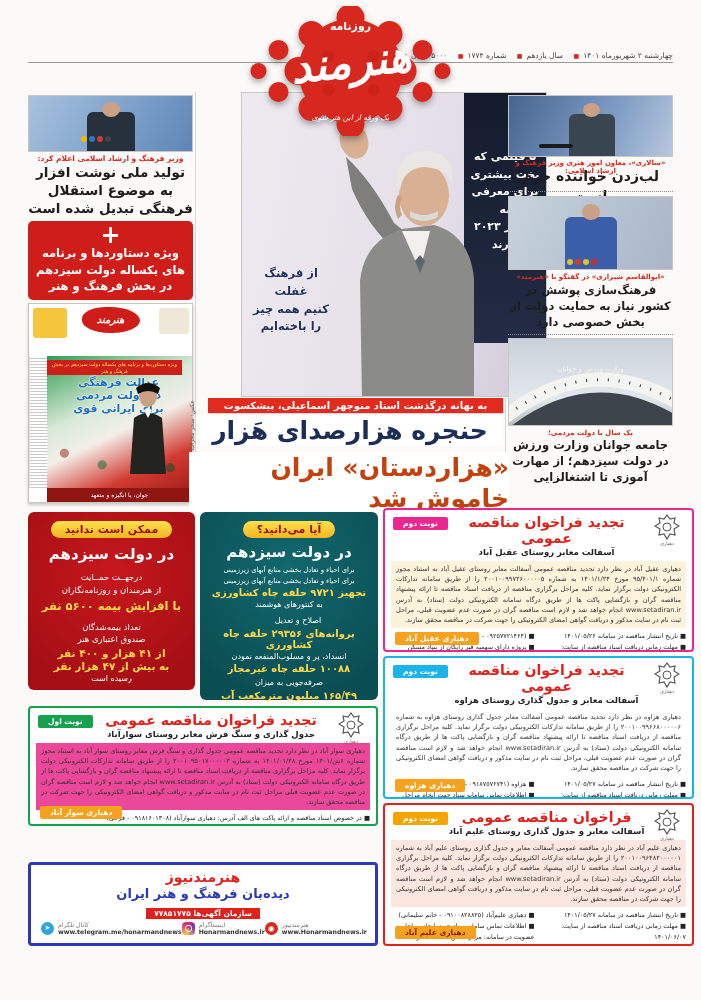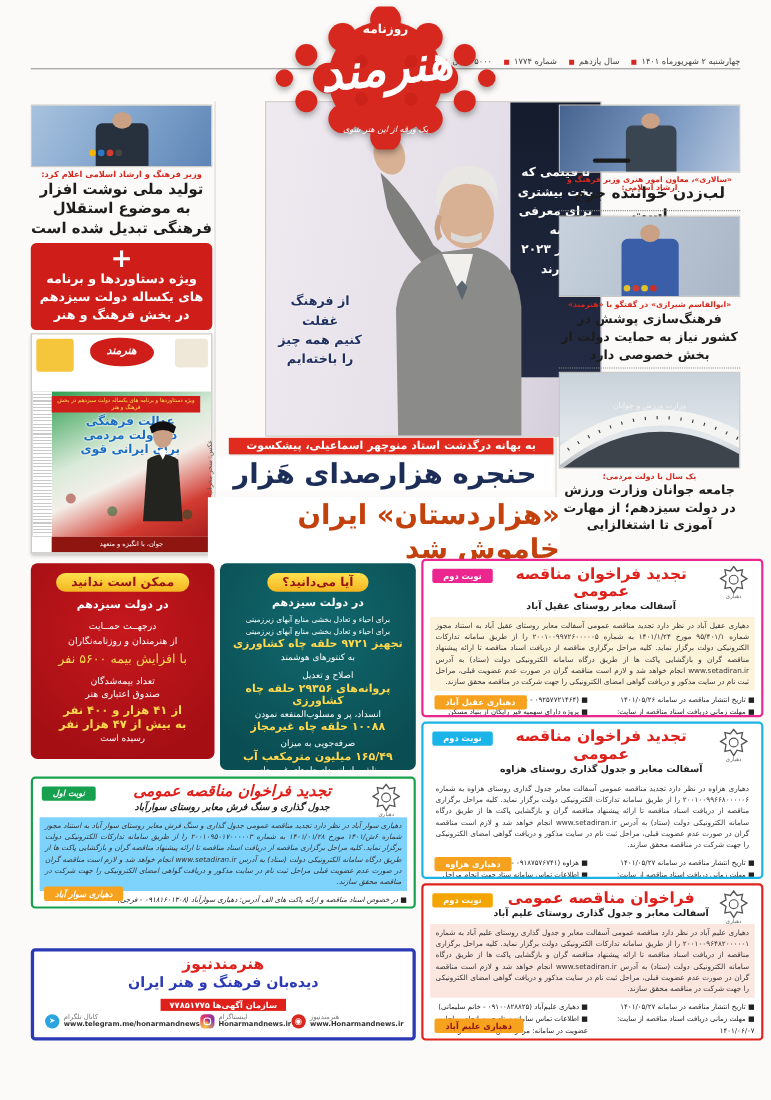--- a/index.html
+++ b/index.html
@@ -84,43 +84,43 @@
   .dotsep{position:absolute;left:508px;width:165px;border-top:1px dotted #8a8a8a;}
   .gate-arc{position:absolute;inset:0;}
   .gate-label{position:absolute;top:26px;left:20px;right:20px;text-align:center;font-size:7px;color:#f2f2f0;direction:rtl;}
   
   .maybox{left:28px;top:512px;width:167px;height:178px;background:radial-gradient(circle at 50% 35%,#c6181d 0%,#a50f14 80%);
           border-radius:6px;color:#fff;text-align:center;direction:rtl;}
   .knowbox{left:200px;top:512px;width:178px;height:188px;background:radial-gradient(circle at 50% 30%,#11686d 0%,#0a4d52 85%);
            border-radius:6px;color:#fff;text-align:center;direction:rtl;}
   .pill{display:inline-block;margin-top:9px;background:linear-gradient(#ffe14d,#f3b520);color:#9a1212;font-weight:900;
         font-size:11px;padding:2px 14px;border-radius:12px;}
-  .w1{font-size:10px;font-weight:900;margin-top:7px;}
+  .w1{font-size:15px;font-weight:900;margin-top:7px;}
   .w2{font-size:8.5px;line-height:1.5;margin-top:8px;}
-  .y1{color:#ffd84d;font-weight:400;font-size:11.5px;margin-top:2px;}
+  .y1{color:#ffd84d;font-weight:700;font-size:11.5px;margin-top:2px;}
   .y2{color:#ffd84d;font-weight:900;font-size:10.5px;margin-top:1px;}
   .w3{font-size:8px;line-height:1.45;margin-top:1px;}
   .k-small{font-size:6.8px;line-height:1.5;margin-top:4px;}
   
   .tender{position:absolute;background:#fff;border-radius:4px;direction:rtl;overflow:hidden;}
   .t0{left:383px;top:508px;width:311px;height:144px;border:2px solid #ec268f;}
   .t1{left:383px;top:656px;width:311px;height:143px;border:2px solid #1ab4e8;}
   .t2{left:383px;top:803px;width:311px;height:143px;border:2px solid #e0241d;}
-  .t3{left:28px;top:706px;width:350px;height:120px;border:2px solid #17a14e;font-style:italic;}
+  .t3{left:28px;top:706px;width:350px;height:120px;border:2px solid #17a14e;}
   .t-title{margin:4px 46px 0 62px;text-align:center;font-size:14px;font-weight:900;color:#e0201b;}
   .t-sub{margin:1px 46px 0 62px;text-align:center;font-size:8.5px;font-weight:bold;color:#222;}
   .t-badge{position:absolute;top:7px;left:8px;color:#fff;font-size:7.5px;font-weight:bold;padding:2px 10px;border-radius:2px;}
   .t0 .t-badge{background:#ec268f;} .t1 .t-badge{background:#1ab4e8;}
   .t2 .t-badge{background:#f5a500;} .t3 .t-badge{background:#17a14e;}
   .t-emblem{position:absolute;top:4px;right:8px;width:34px;height:38px;text-align:center;}
   .t-emblem svg{display:block;margin:0 auto;}
   .t-emblem .elabel{font-size:5px;color:#666;}
   .t-body{margin:4px 6px 0 6px;padding:3px 5px;font-size:6.6px;line-height:1.55;color:#333;text-align:justify;}
   .t0 .t-body{background:#fdf2da;} .t1 .t-body{background:#fff;}
-  .t2 .t-body{background:#fbe6e0;} .t3 .t-body{background:#7dd3fc;}
+  .t2 .t-body{background:#fbe6e0;} .t3 .t-body{background:#ec4899;}
   .t-cols{display:flex;margin:3px 6px 0 6px;gap:8px;}
   .t-col{flex:1;font-size:6.4px;color:#222;line-height:1.7;}
   .t-col .bullet{white-space:normal;}
   .t-footer{position:absolute;bottom:5px;left:10px;background:#f6a21f;color:#fff;font-size:7.5px;font-weight:bold;
             padding:2px 10px;border-radius:2px;}
   .t2 .t-footer{color:#8d1410;}
   
   .adbox{left:28px;top:862px;width:350px;height:84px;background:#fff;border:3px solid #2b39b5;border-radius:4px;
          direction:rtl;overflow:hidden;}
   .ad-main{display:flex;height:54px;}

